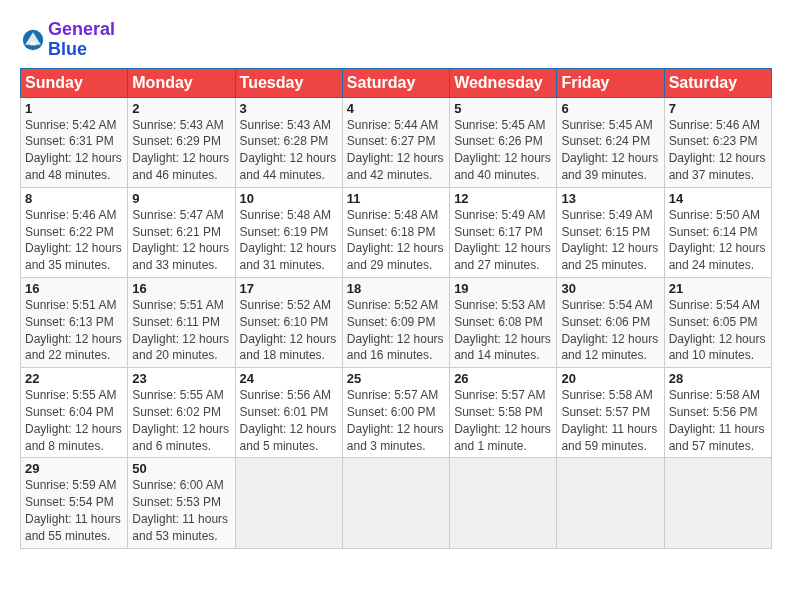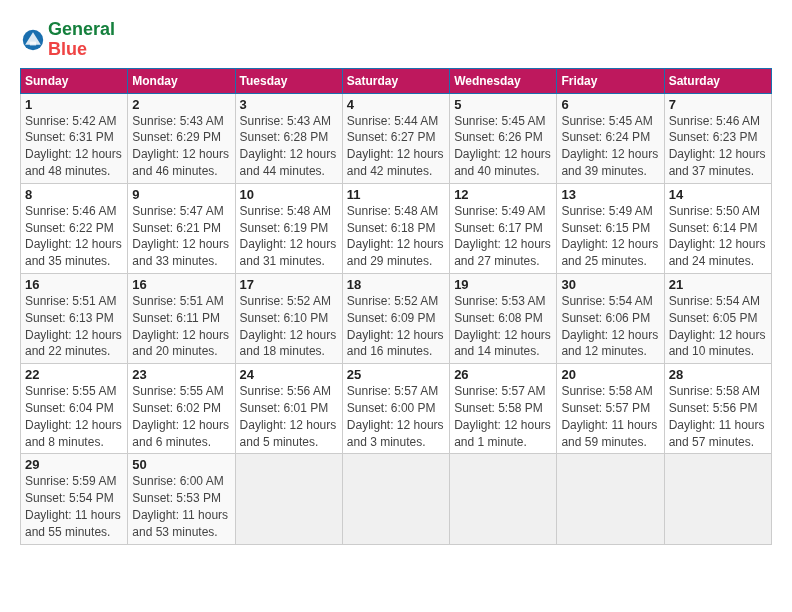--- a/index.html
+++ b/index.html
@@ -27,21 +27,21 @@
       align-items: center;
       margin-top: 4px;
     }
     .logo-text {
       font-size: 18px;
       font-weight: bold;
       color: #333;
       line-height: 1.1;
     }
     .logo-text span {
-      color: #15803d;
+      color: #6d28d9;
     }
     .logo-icon {
       width: 22px;
       height: 22px;
       margin-left: 2px;
     }
     .title-block {
       text-align: right;
     }
     .month-title {
@@ -54,23 +54,23 @@
       font-size: 14px;
       color: #555;
       margin-top: 2px;
     }
     .calendar-table {
       width: 100%;
       border-collapse: collapse;
       table-layout: fixed;
     }
     .calendar-table thead th {
-      background: #be185d;
+      background: #ef4444;
       color: #fff;
-      font-size: 12px;
+      font-size: 16px;
       font-weight: bold;
       padding: 5px 4px;
       text-align: left;
       border: 1px solid #1a6faf;
     }
     .calendar-table tbody td {
       border: 1px solid #ccc;
       vertical-align: top;
       padding: 3px 4px;
       font-size: 9.5px;
@@ -104,21 +104,21 @@
   <div class="header-row">
     <div class="logo">
       <svg class="logo-icon" viewBox="0 0 28 28">
         <circle cx="14" cy="14" r="13" fill="#1a6faf"></circle>
         <polygon points="14,4 24,20 4,20" fill="white" opacity="0.85"></polygon>
         <rect x="10" y="16" width="8" height="5" fill="white" opacity="0.7"></rect>
       </svg>
       <div style="margin-left:4px;">
         <div class="logo-text">
           <span>General</span><br>
-          <span style="color:#ef4444;text-align:center;">Blue</span>
+          <span style="color:#1d4ed8;text-align:center;">Blue</span>
         </div>
       </div>
     </div>
     <div class="title-block">
       <div class="month-title"></div>
       <div class="location-title"></div>
     </div>
   </div>
 
   <table class="calendar-table">

